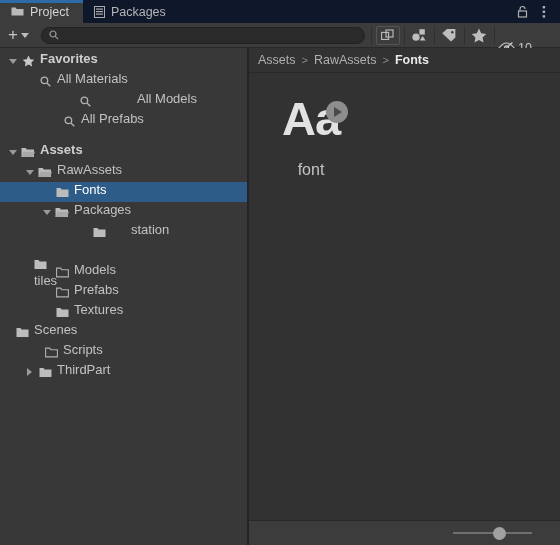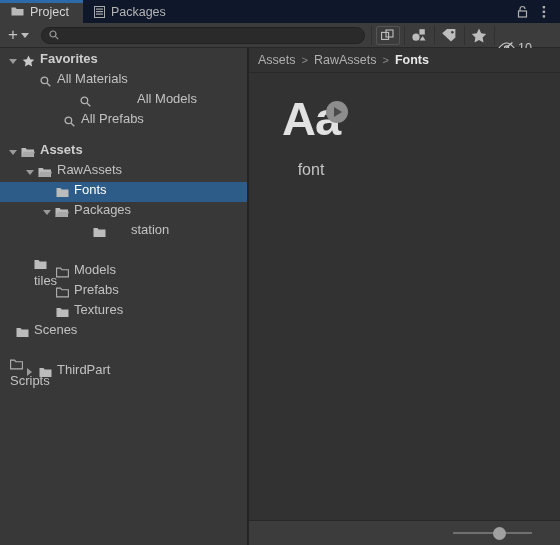--- a/index.html
+++ b/index.html
@@ -539,21 +539,21 @@
         </div>
         <div class="row" style="">
           <span class="twisty"></span>
           <span class="rowicon">
             <svg width="13" height="11" viewBox="0 0 13 11">
               <path d="M0.5 1h4l1.2 1.6h6.8v7.4H0.5z" fill="#bcbcbc"></path>
             </svg>
           </span>
           <span class="rowlabel">Scenes</span>
         </div>
-        <div class="row" style="padding-left: 7px; flex-direction: column;">
+        <div class="row" style="padding-left: 29px;">
           <span class="twisty"></span>
           <span class="rowicon">
             <svg width="13" height="11" viewBox="0 0 13 11">
               <path d="M0.6 1.1h4l1.2 1.6h6.6v7.2H0.6z" fill="none" stroke="#b0b0b0" stroke-width="1.1"></path>
             </svg>
           </span>
           <span class="rowlabel">Scripts</span>
         </div>
         <div class="row" style="padding-left: 23px;">
           <span class="twisty">

